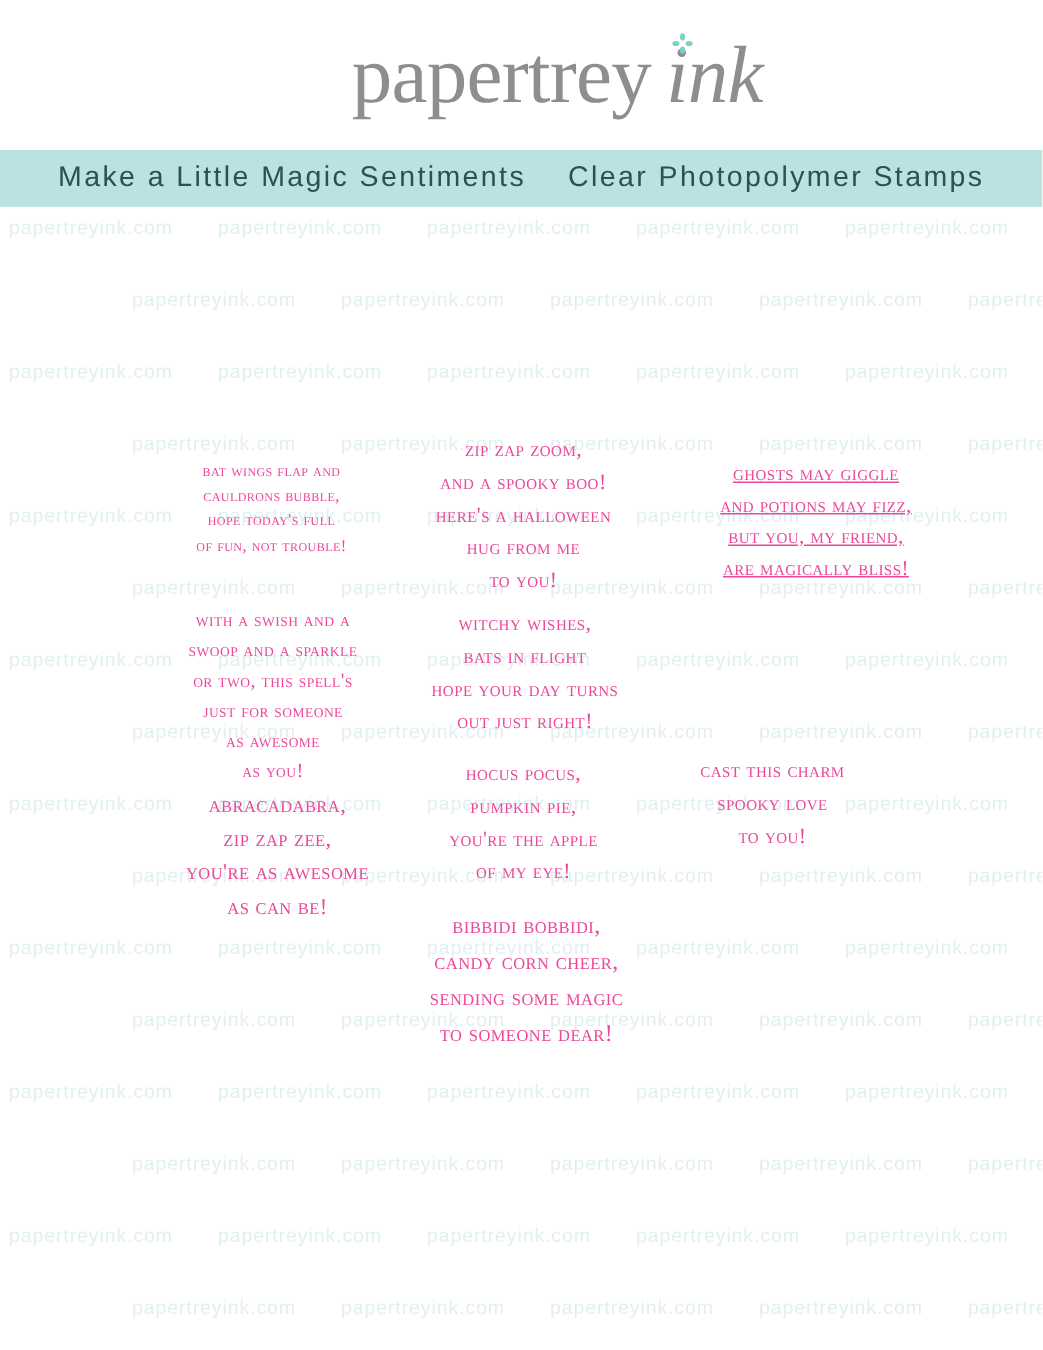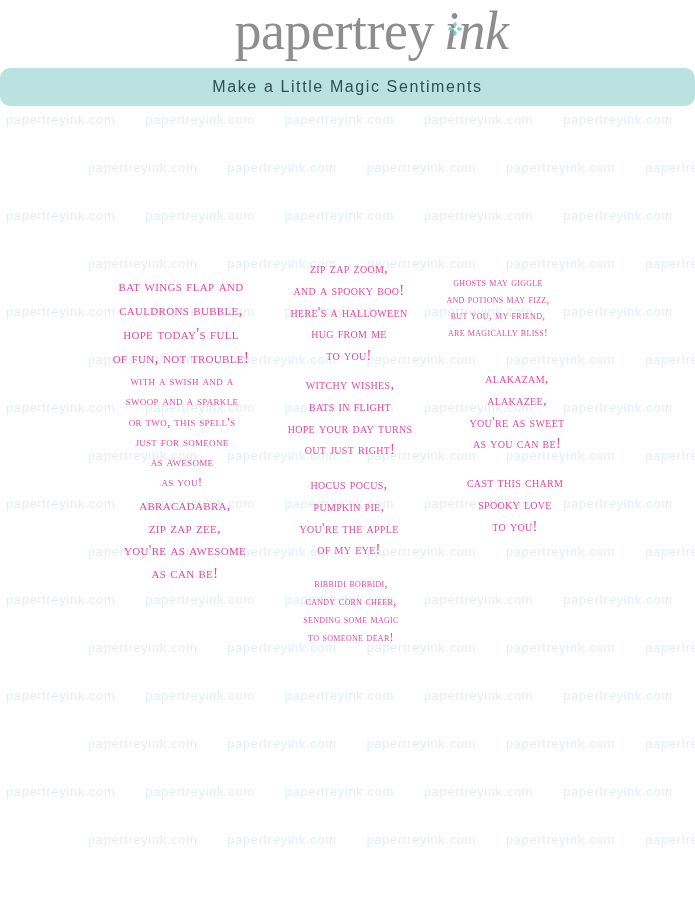--- a/index.html
+++ b/index.html
@@ -10,23 +10,23 @@
     width: 695px;
     height: 900px;
     background: #ffffff;
     font-family: "Liberation Sans", sans-serif;
     overflow: hidden;
     position: relative;
   }
 
   
   .logo-area {
-    height: 68px;
+    height: 100px;
     display: flex;
-    align-items: flex-start;
+    align-items: center;
     justify-content: center;
     position: relative;
     margin-left: 48px;
   }
   .logo-text {
     font-family: "Liberation Serif", serif;
     font-size: 54px;
     color: #8e8e8e;
     letter-spacing: -0.5px;
     white-space: nowrap;
@@ -47,23 +47,22 @@
 
   
   .banner {
     background: #b9e2e0;
     height: 38px;
     display: flex;
     align-items: center;
     justify-content: center;
     gap: 28px;
     color: #2f4f53;
-    font-size: 16px;
+    font-size: 19px;
     letter-spacing: 1.6px;
-    border-radius: 10px;
   }
   .banner span { white-space: nowrap; }
 
   
   .sheet {
     position: relative;
     height: 770px;
     overflow: hidden;
   }
   .wm-layer {
@@ -99,33 +98,33 @@
     letter-spacing: 0.3px;
   }
   .block .line { display: block; white-space: nowrap; }
 
   
   .block .line {
     font-variant: small-caps;
     text-transform: lowercase;
   }
 
-  .s1  { left: 96px;  top: 168px; width: 170px; font-size: 16px; }
+  .s1  { left: 96px;  top: 168px; width: 170px; font-size: 11px; }
   .s2  { left: 264px; top: 152px; width: 170px; font-size: 14.5px; }
-  .s3  { left: 408px; top: 168px; width: 180px; font-size: 11px; }
+  .s3  { left: 454px; top: 168px; width: 180px; font-size: 14px; text-decoration: underline; }
 
   .s4  { left: 96px;  top: 265px; width: 172px; font-size: 13.5px; }
   .s5  { left: 268px; top: 268px; width: 164px; font-size: 14.5px; }
   .s6  { left: 432px; top: 262px; width: 170px; font-size: 14.5px; }
 
   .s7  { left: 98px;  top: 388px; width: 174px; font-size: 15px; }
   .s8  { left: 266px; top: 368px; width: 166px; font-size: 14.5px; }
   .s9  { left: 432px; top: 366px; width: 166px; font-size: 14.5px; }
 
-  .s10 { left: 264px; top: 468px; width: 174px; font-size: 12px; }
+  .s10 { left: 264px; top: 468px; width: 174px; font-size: 16px; }
 </style>
 </head>
 <body>
 
 <div class="logo-area">
   <div class="logo-text">
     <span>papertrey</span><span class="ink">ink</span>
   </div>
   <span class="logo-flower">
     <svg viewBox="0 0 14 14" width="14" height="14" aria-hidden="true">
@@ -135,20 +134,21 @@
         <ellipse cx="2.6" cy="7" rx="2.4" ry="1.7"></ellipse>
         <ellipse cx="11.4" cy="7" rx="2.4" ry="1.7"></ellipse>
       </g>
       <circle cx="7" cy="7" r="1.6" fill="#ffffff"></circle>
     </svg>
   </span>
 </div>
 
 <div class="banner">
   <span>Make a Little Magic Sentiments</span>
+  <span>Clear Photopolymer Stamps</span>
 </div>
 
 <div class="sheet">
 
   <div class="wm-layer" id="wm-layer">
       <div class="wm-row" style="top: 6px; color: rgb(226, 239, 240); padding-left: 6px;">
         <span>papertreyink.com</span>
         <span>papertreyink.com</span>
         <span>papertreyink.com</span>
         <span>papertreyink.com</span>
@@ -288,26 +288,20 @@
         <span class="line">just for someone</span>
         <span class="line">as awesome</span>
         <span class="line">as you!</span>
       </div>
     <div class="block s5">
         <span class="line">Witchy wishes,</span>
         <span class="line">bats in flight</span>
         <span class="line">hope your day turns</span>
         <span class="line">out just right!</span>
       </div>
-    <div class="block s6">
-        <span class="line">Alakazam,</span>
-        <span class="line">alakazee,</span>
-        <span class="line">you're as sweet</span>
-        <span class="line">as you can be!</span>
-      </div>
     <div class="block s7">
         <span class="line">Abracadabra,</span>
         <span class="line">zip zap zee,</span>
         <span class="line">you're as awesome</span>
         <span class="line">as can be!</span>
       </div>
     <div class="block s8">
         <span class="line">Hocus pocus,</span>
         <span class="line">pumpkin pie,</span>
         <span class="line">you're the apple</span>

